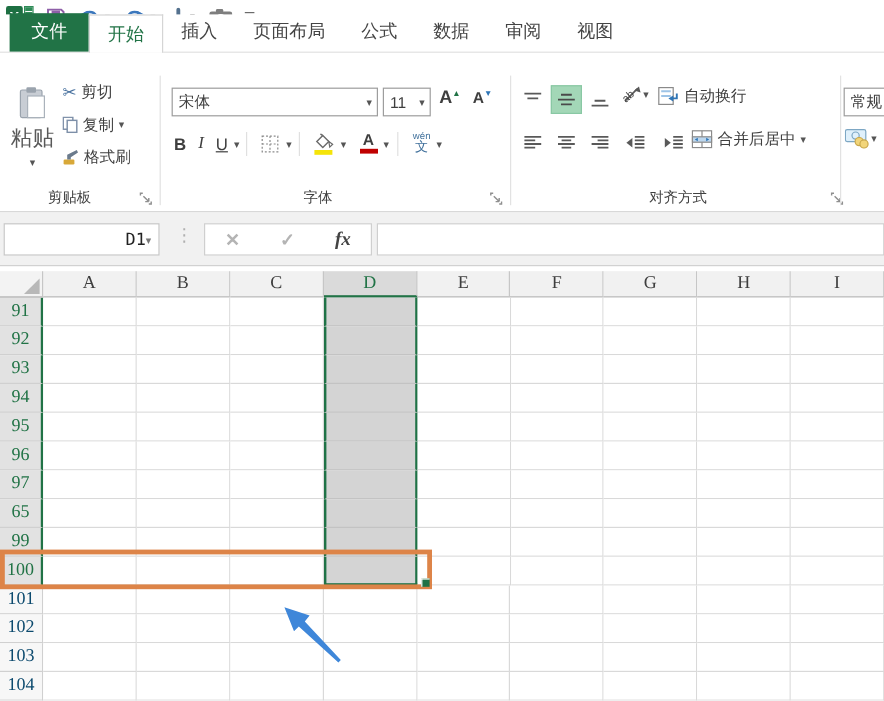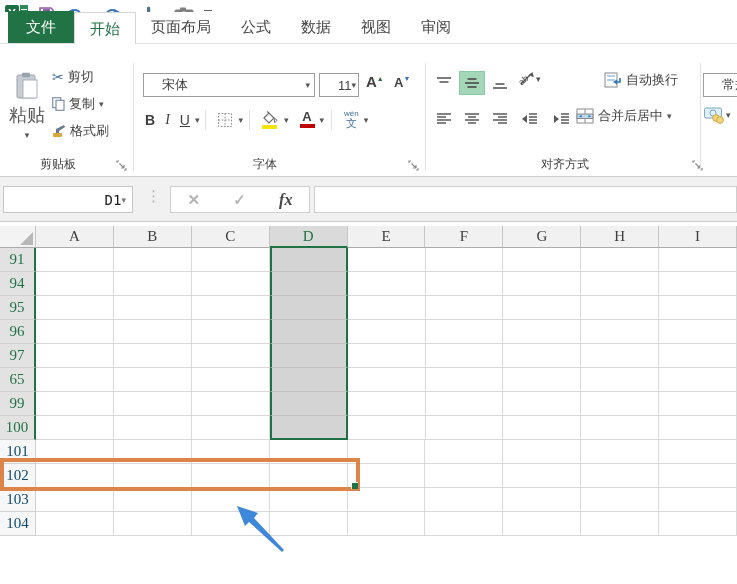--- a/index.html
+++ b/index.html
@@ -37,21 +37,21 @@
 
   
   #paste-btn { position:absolute; left:8px; top:8px; width:38px; height:82px; display:flex;
                flex-direction:column; align-items:center; justify-content:flex-start; gap:3px; padding-top:4px; }
   #paste-btn span.lbl { font-size:18px; color:#595959; }
   .clip-col { position:absolute; left:52px; top:8px; display:flex; flex-direction:column; gap:9px; }
   .scissors { color:#47709e; font-size:14px; }
 
   
   .combo { border:1px solid #9d9d9d; background:#fff; height:24px; display:flex; align-items:center;
-           font-size:13px; padding:0 4px 0 18px; justify-content:space-between; }
+           font-size:13px; padding:0 4px 0 5px; justify-content:space-between; }
   #font-name { position:absolute; left:143px; top:13px; width:172px; }
   #font-size { position:absolute; left:319px; top:13px; width:40px; }
   .grow-shrink { position:absolute; top:13px; font-size:15px; font-weight:bold; color:#3f3f3f; }
   .caret-up { font-size:7px; color:#217346; vertical-align:super; }
   .caret-dn { font-size:7px; color:#2e75b6; vertical-align:super; }
   .fgrow2 { position:absolute; top:48px; display:flex; align-items:center; }
   .fbtn { padding:2px 5px; font-size:14px; display:flex; align-items:center; }
   .bar-under { display:flex; flex-direction:column; align-items:center; line-height:1; }
   .bar-under .bar { width:15px; height:4px; margin-top:1px; }
   .abtn { width:26px; height:24px; display:flex; align-items:center; justify-content:center; }
@@ -156,25 +156,26 @@
   <div class="qbtn" style="flex-direction:column; gap:1px;">
     <div style="width:8px; border-top:1.5px solid #6b6b6b;"></div>
     <span class="tiny-dd">▼</span>
   </div>
 </div>
 
 <div id="tabbar">
   <div class="tab file">文件</div>
   <div id="tabStrip" style="display:flex; height:32px;">
       <div class="tab active">开始</div>
+      <div class="tab">插入</div>
       <div class="tab">页面布局</div>
       <div class="tab">公式</div>
       <div class="tab">数据</div>
+      <div class="tab">审阅</div>
       <div class="tab">视图</div>
-      <div class="tab">审阅</div>
     </div>
 </div>
 
 <div id="ribbon">
 
   <div id="paste-btn">
     <svg width="24" height="28" viewBox="0 0 24 28">
       <rect x="2" y="3" width="18" height="23" rx="1.5" fill="#c8cdd4" stroke="#9aa3ad"></rect>
       <rect x="7" y="0.8" width="8" height="4.5" rx="1" fill="#9aa3ad"></rect>
       <rect x="8" y="8" width="14" height="18" fill="#fff" stroke="#aab2bb"></rect>
@@ -291,21 +292,21 @@
   <div class="abs" style="left:518px; top:11px;">
     <span style="display:flex; align-items:center;">
       <svg width="18" height="16" viewBox="0 0 18 16">
         <line x1="3" y1="13" x2="13" y2="3" stroke="#595959" stroke-width="1.4"></line>
         <polygon points="14.5,1 15.8,6 10.5,4.5" fill="#595959"></polygon>
         <text x="1" y="12" font-size="9" fill="#3f3f3f" transform="rotate(-40 6 10)">ab</text>
       </svg>
       <span class="dd">▾</span>
     </span>
   </div>
-  <div class="abs ribbon-txt-btn" style="left:604px; top:11px;">
+  <div class="abs ribbon-txt-btn" style="left:548px; top:11px;">
     <svg width="18" height="16" viewBox="0 0 18 16">
       <rect x="1" y="1" width="12" height="14" fill="#fff" stroke="#8a8a8a"></rect>
       <line x1="3" y1="4" x2="11" y2="4" stroke="#9dc3e6" stroke-width="1.6"></line>
       <line x1="3" y1="8" x2="11" y2="8" stroke="#9dc3e6" stroke-width="1.6"></line>
       <path d="M16 6 v4 h-4" fill="none" stroke="#2e75b6" stroke-width="1.6"></path>
       <polygon points="9,10 13,7.5 13,12.5" fill="#2e75b6"></polygon>
     </svg>
     <span>自动换行</span>
   </div>
   <div class="abs" style="left:431px; top:47px; display:flex; gap:2px;">
@@ -423,20 +424,44 @@
         <div class="cell"></div>
         <div class="cell"></div>
         <div class="cell selcol"></div>
         <div class="cell"></div>
         <div class="cell"></div>
         <div class="cell"></div>
         <div class="cell"></div>
         <div class="cell"></div>
       </div>
       <div class="grow">
+        <div class="rowh sel">92</div>
+        <div class="cell"></div>
+        <div class="cell"></div>
+        <div class="cell"></div>
+        <div class="cell selcol"></div>
+        <div class="cell"></div>
+        <div class="cell"></div>
+        <div class="cell"></div>
+        <div class="cell"></div>
+        <div class="cell"></div>
+      </div>
+      <div class="grow">
+        <div class="rowh sel">93</div>
+        <div class="cell"></div>
+        <div class="cell"></div>
+        <div class="cell"></div>
+        <div class="cell selcol"></div>
+        <div class="cell"></div>
+        <div class="cell"></div>
+        <div class="cell"></div>
+        <div class="cell"></div>
+        <div class="cell"></div>
+      </div>
+      <div class="grow">
         <div class="rowh sel">94</div>
         <div class="cell"></div>
         <div class="cell"></div>
         <div class="cell"></div>
         <div class="cell selcol"></div>
         <div class="cell"></div>
         <div class="cell"></div>
         <div class="cell"></div>
         <div class="cell"></div>
         <div class="cell"></div>

